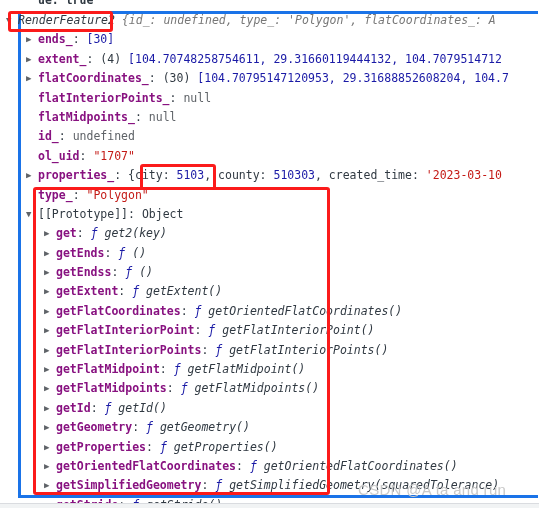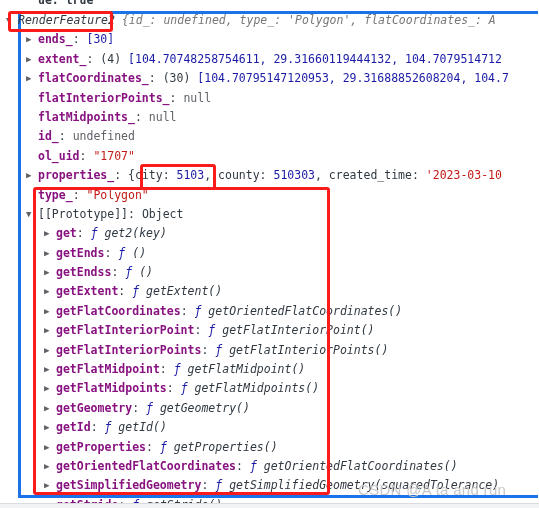--- a/index.html
+++ b/index.html
@@ -235,24 +235,24 @@
     <div class="row lvl2">
       <span class="tri">▶</span><span class="tok-name">getFlatInteriorPoints</span><span class="tok-punc">: </span><span class="tok-fn-kw">ƒ</span><span class="tok-fn-sig">&nbsp;<span>getFlatInteriorPoints()</span></span>
     </div>
     <div class="row lvl2">
       <span class="tri">▶</span><span class="tok-name">getFlatMidpoint</span><span class="tok-punc">: </span><span class="tok-fn-kw">ƒ</span><span class="tok-fn-sig">&nbsp;<span>getFlatMidpoint()</span></span>
     </div>
     <div class="row lvl2">
       <span class="tri">▶</span><span class="tok-name">getFlatMidpoints</span><span class="tok-punc">: </span><span class="tok-fn-kw">ƒ</span><span class="tok-fn-sig">&nbsp;<span>getFlatMidpoints()</span></span>
     </div>
     <div class="row lvl2">
+      <span class="tri">▶</span><span class="tok-name">getId</span><span class="tok-punc">: </span><span class="tok-fn-kw">ƒ</span><span class="tok-fn-sig">&nbsp;<span>getId()</span></span>
+    </div>
+    <div class="row lvl2">
       <span class="tri">▶</span><span class="tok-name">getGeometry</span><span class="tok-punc">: </span><span class="tok-fn-kw">ƒ</span><span class="tok-fn-sig">&nbsp;<span>getGeometry()</span></span>
-    </div>
-    <div class="row lvl2">
-      <span class="tri">▶</span><span class="tok-name">getId</span><span class="tok-punc">: </span><span class="tok-fn-kw">ƒ</span><span class="tok-fn-sig">&nbsp;<span>getId()</span></span>
     </div>
     <div class="row lvl2">
       <span class="tri">▶</span><span class="tok-name">getProperties</span><span class="tok-punc">: </span><span class="tok-fn-kw">ƒ</span><span class="tok-fn-sig">&nbsp;<span>getProperties()</span></span>
     </div>
     <div class="row lvl2">
       <span class="tri">▶</span><span class="tok-name">getOrientedFlatCoordinates</span><span class="tok-punc">: </span><span class="tok-fn-kw">ƒ</span><span class="tok-fn-sig">&nbsp;<span>getOrientedFlatCoordinates()</span></span>
     </div>
     <div class="row lvl2">
       <span class="tri">▶</span><span class="tok-name">getSimplifiedGeometry</span><span class="tok-punc">: </span><span class="tok-fn-kw">ƒ</span><span class="tok-fn-sig">&nbsp;<span>getSimplifiedGeometry(squaredTolerance)</span></span>
     </div>

